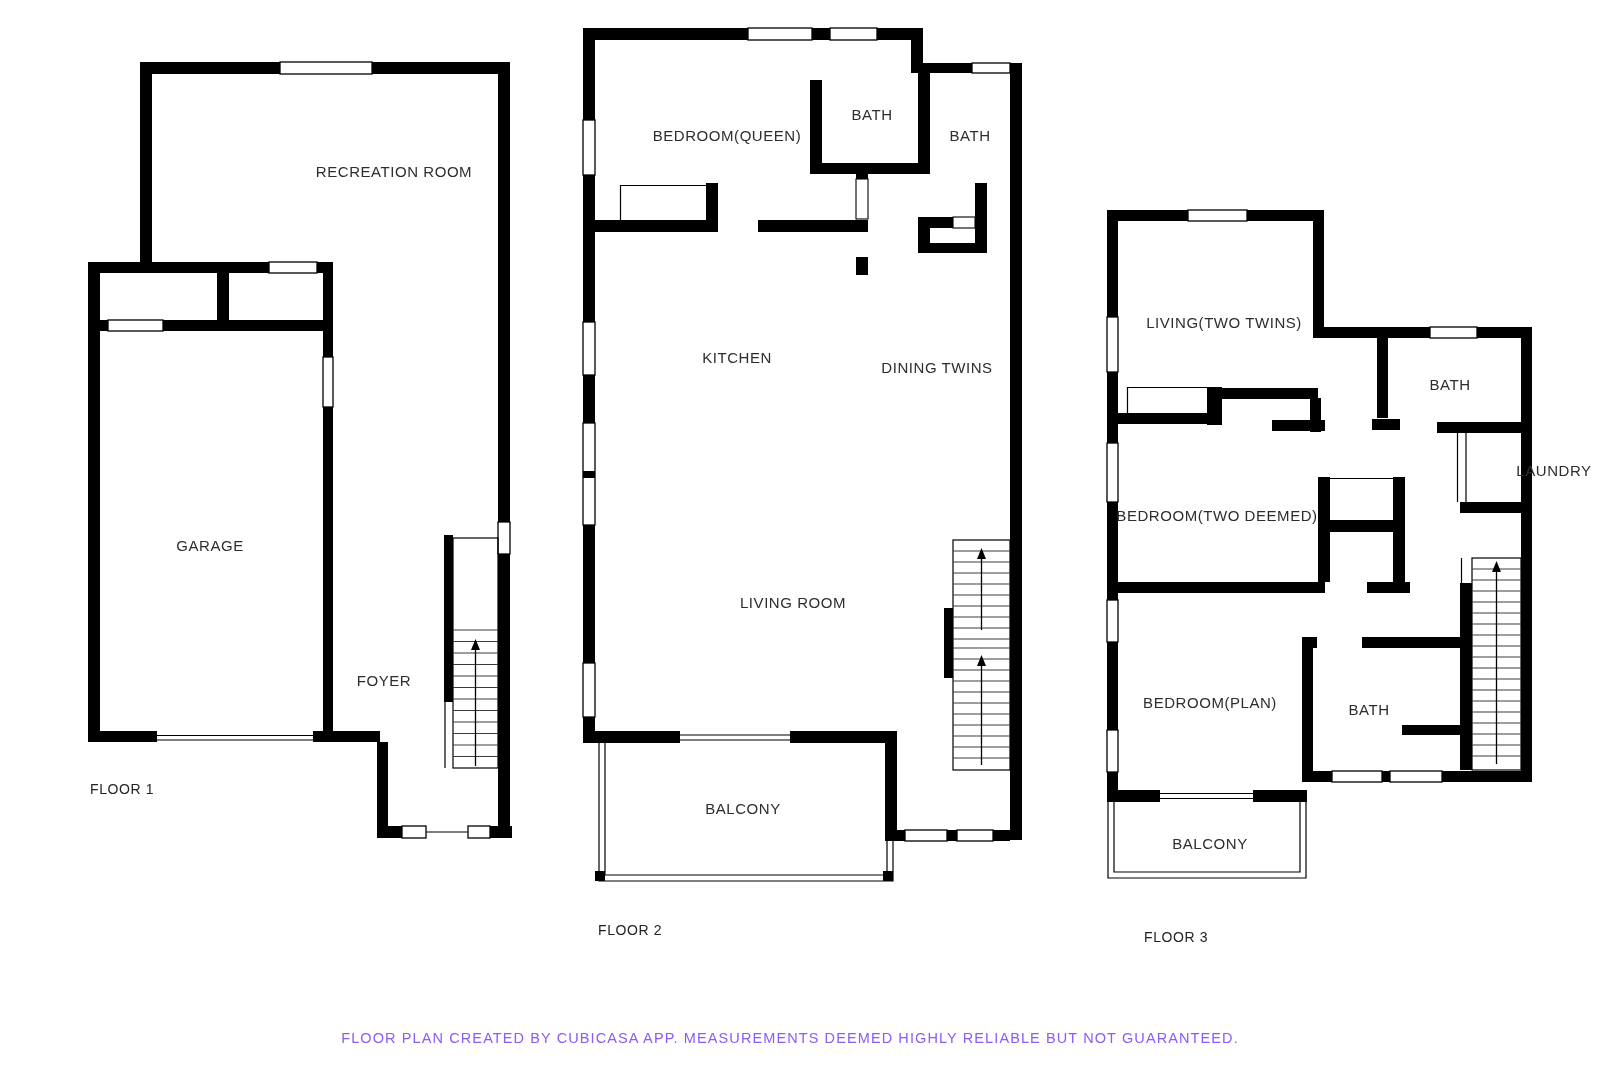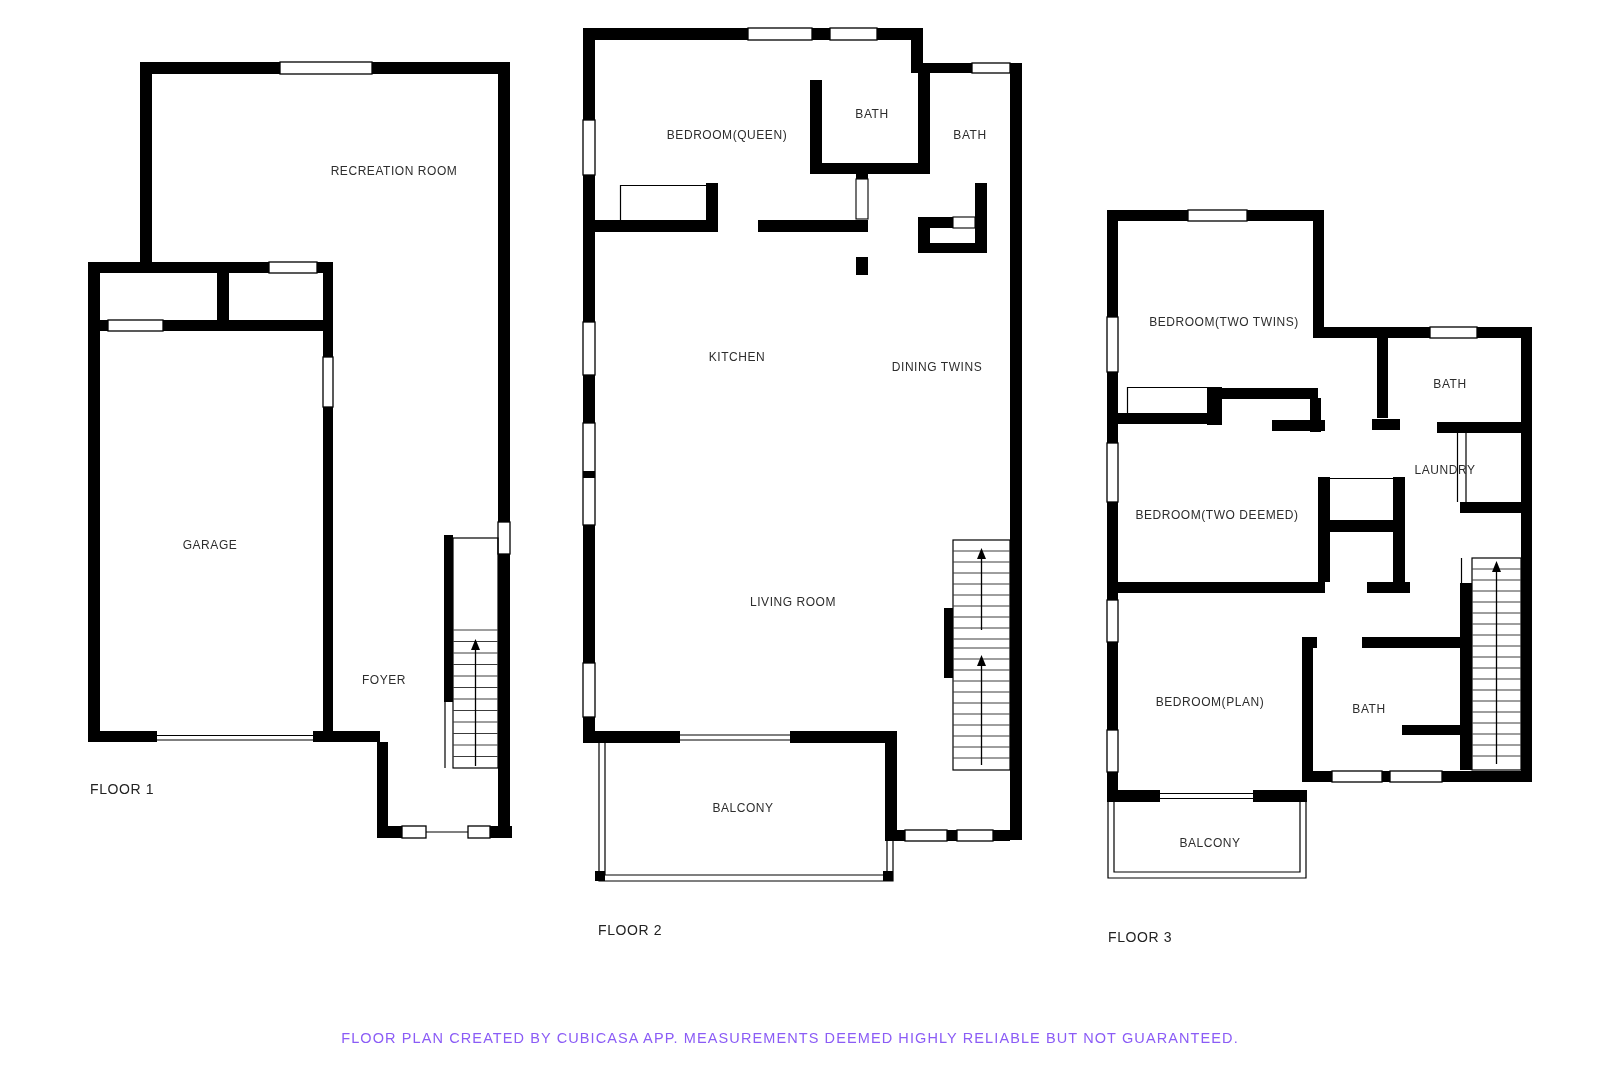--- a/index.html
+++ b/index.html
@@ -9,21 +9,21 @@
   .canvas svg{position:absolute;left:0;top:0;}
   .w{fill:#000000;}
   .win{fill:#ffffff;stroke:#000000;stroke-width:1.3;}
   .door{fill:#ffffff;stroke:#000000;stroke-width:1.1;}
   .thin{fill:none;stroke:#000000;stroke-width:1.2;}
   .tread{fill:none;stroke:#3c3c3c;stroke-width:1;}
   .rail{fill:none;stroke:#000000;stroke-width:1.2;}
   .arrow-line{stroke:#000000;stroke-width:1.3;}
   .arrow-head{fill:#000000;}
   .room-label{position:absolute;transform:translate(-50%,-50%);white-space:nowrap;
-              font-size:12px;letter-spacing:0.55px;color:#2d2d2d;}
+              font-size:15px;letter-spacing:0.55px;color:#2d2d2d;}
   .floor-label{position:absolute;transform:translateY(-50%);white-space:nowrap;
                font-size:14px;letter-spacing:0.6px;color:#222222;text-align:right;}
   .disclaimer{position:absolute;transform:translate(-50%,-50%);white-space:nowrap;
               font-size:14.5px;letter-spacing:1.1px;color:#8b5cf6;}
 </style>
 </head>
 <body>
 
 <div class="canvas">
 
@@ -233,23 +233,23 @@
 
   <div class="room-label" style="left:727px;top:135px">BEDROOM(QUEEN)</div>
   <div class="room-label" style="left:872px;top:114px">BATH</div>
   <div class="room-label" style="left:970px;top:135px">BATH</div>
   <div class="room-label" style="left:737px;top:357px">KITCHEN</div>
   <div class="room-label" style="left:937px;top:367px">DINING TWINS</div>
   <div class="room-label" style="left:793px;top:602px">LIVING ROOM</div>
   <div class="room-label" style="left:743px;top:808px">BALCONY</div>
   <div class="floor-label" style="left:598px;top:930px">FLOOR 2</div>
 
-  <div class="room-label" style="left:1224px;top:322px">BEDROOM(TWO TWINS)</div>
+  <div class="room-label" style="left:1224px;top:322px">LIVING(TWO TWINS)</div>
   <div class="room-label" style="left:1450px;top:384px">BATH</div>
-  <div class="room-label" style="left:1445px;top:470px">LAUNDRY</div>
+  <div class="room-label" style="left:1554px;top:470px">LAUNDRY</div>
   <div class="room-label" style="left:1217px;top:515px">BEDROOM(TWO DEEMED)</div>
   <div class="room-label" style="left:1210px;top:702px">BEDROOM(PLAN)</div>
   <div class="room-label" style="left:1369px;top:709px">BATH</div>
   <div class="room-label" style="left:1210px;top:843px">BALCONY</div>
-  <div class="floor-label" style="left:1108px;top:937px">FLOOR 3</div>
+  <div class="floor-label" style="left:1144px;top:937px">FLOOR 3</div>
 
   <div class="disclaimer" style="left:790px;top:1038px">FLOOR PLAN CREATED BY CUBICASA APP. MEASUREMENTS DEEMED HIGHLY RELIABLE BUT NOT GUARANTEED.</div>
 </div>
 
 </body></html>

